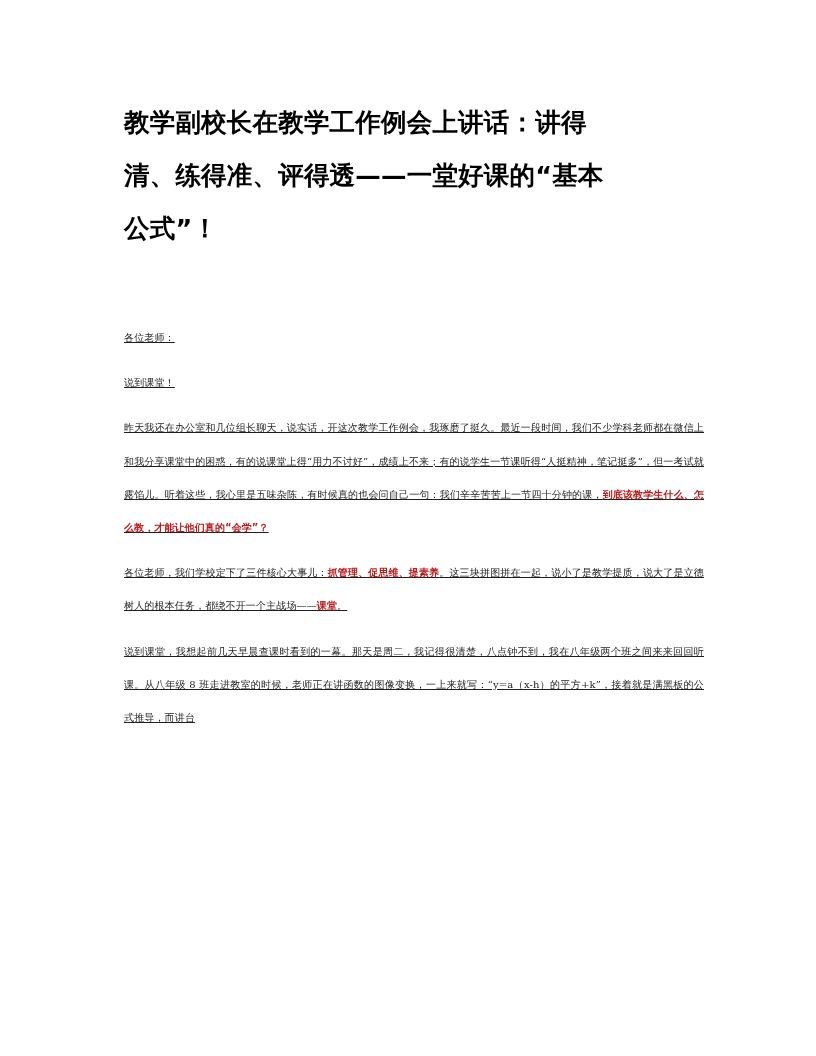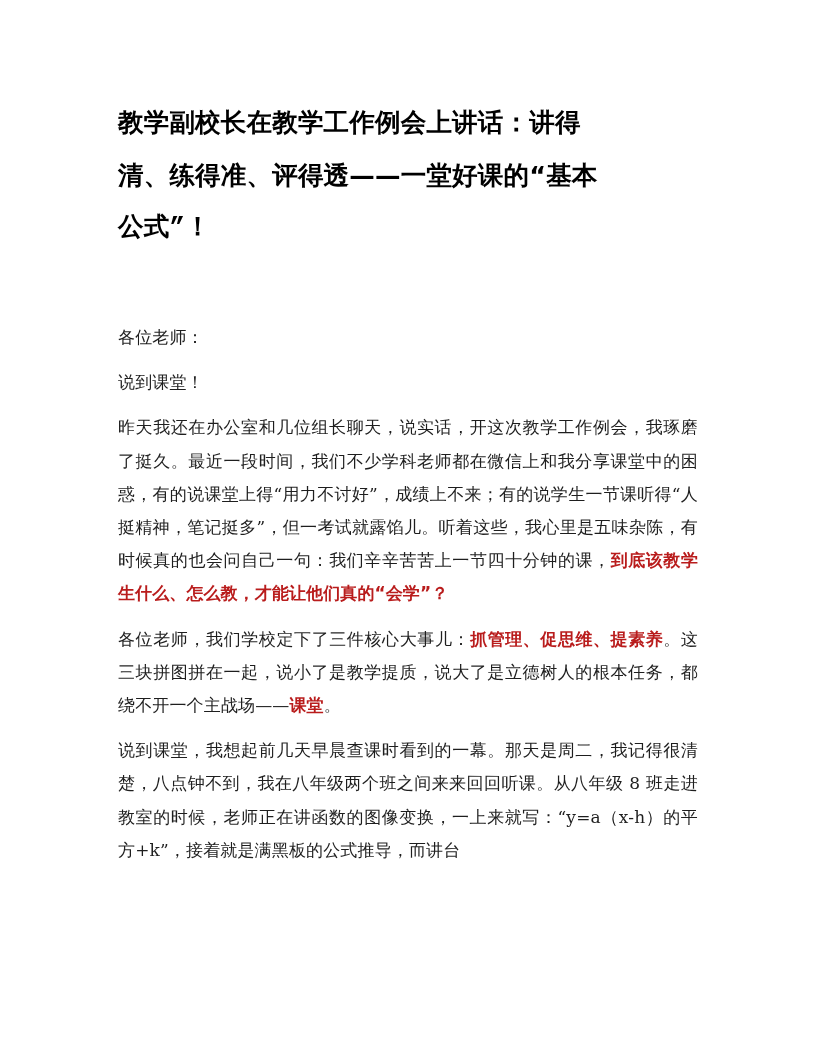--- a/index.html
+++ b/index.html
@@ -19,21 +19,21 @@
   .page {
     position: relative;
     width: 816px;
     height: 1056px;
     background: #ffffff;
     box-sizing: border-box;
   }
 
   .content {
     position: absolute;
-    left: 118px;
+    left: 124px;
     top: 96px;
     width: 580px;
   }
 
   
   .doc-title {
     font-family: "DejaVu Sans", "Liberation Sans", sans-serif;
     font-weight: 700;
     font-size: 25.5px;
     line-height: 53px;
@@ -44,27 +44,28 @@
     width: 566px;
   }
 
   
   .body-block {
     margin-top: 66px;
   }
 
   p.para {
     font-family: "DejaVu Serif", "Liberation Serif", serif;
-    font-size: 17px;
+    font-size: 10px;
     line-height: 33.2px;
     color: #1e1e1e;
     margin: 0 0 12px 0;
     text-align: justify;
     text-justify: inter-ideograph;
     letter-spacing: 0.15px;
+    text-decoration: underline;
   }
 
   p.para:last-child {
     margin-bottom: 0;
   }
 
   
   p.salutation,
   p.greeting {
     margin-bottom: 12px;
@@ -83,21 +84,21 @@
 </style>
 </head>
 <body>
 
 <div class="page">
   <div class="content">
 
     <h1 class="doc-title">
       <span style="display: block;">教学副校长在教学工作例会上讲话：讲得</span>
       <span style="display: block;">清、练得准、评得透——一堂好课的“基本</span>
-      <span style="display: block; font-family: Liberation Mono, monospace;">公式”！</span>
+      <span style="display: block;">公式”！</span>
     </h1>
 
     <div class="body-block">
 
       <p class="para salutation">各位老师：</p>
 
       <p class="para greeting">说到课堂！</p>
 
       <p class="para">
         <span>昨天我还在办公室和几位组长聊天，说实话，开这次教学工作例会，我琢磨了挺久。最近一段时间，我们不少学科老师都在微信上和我分享课堂中的困惑，有的说课堂上得“用力不讨好”，成绩上不来；有的说学生一节课听得“人挺精神，笔记挺多”，但一考试就露馅儿。听着这些，我心里是五味杂陈，有时候真的也会问自己一句：我们辛辛苦苦上一节四十分钟的课，</span><b class="em">到底该教学生什么、怎么教，才能让他们真的“会学”？</b>

